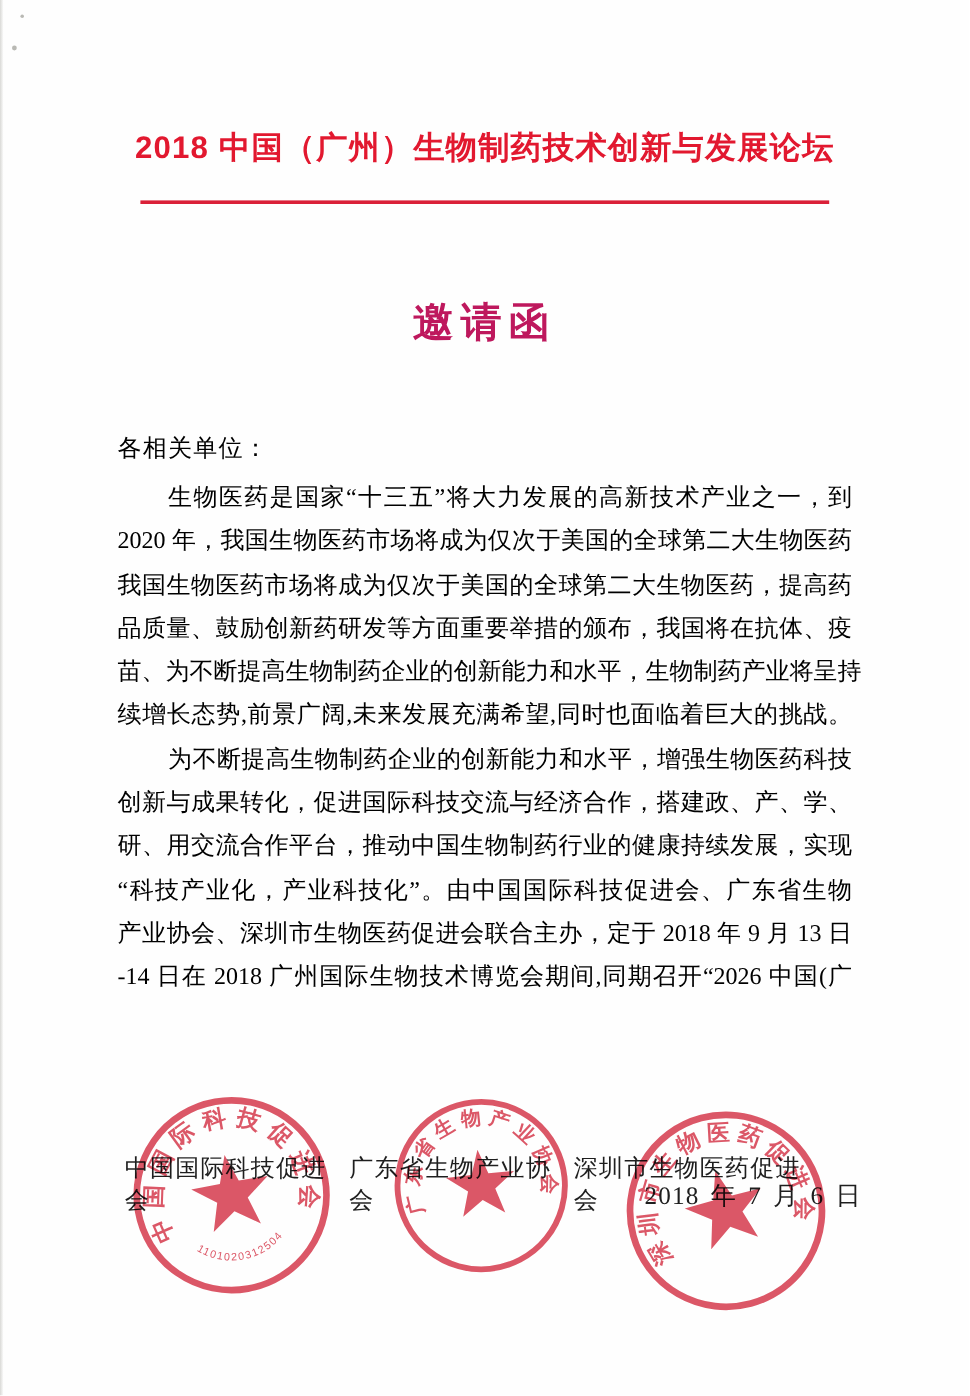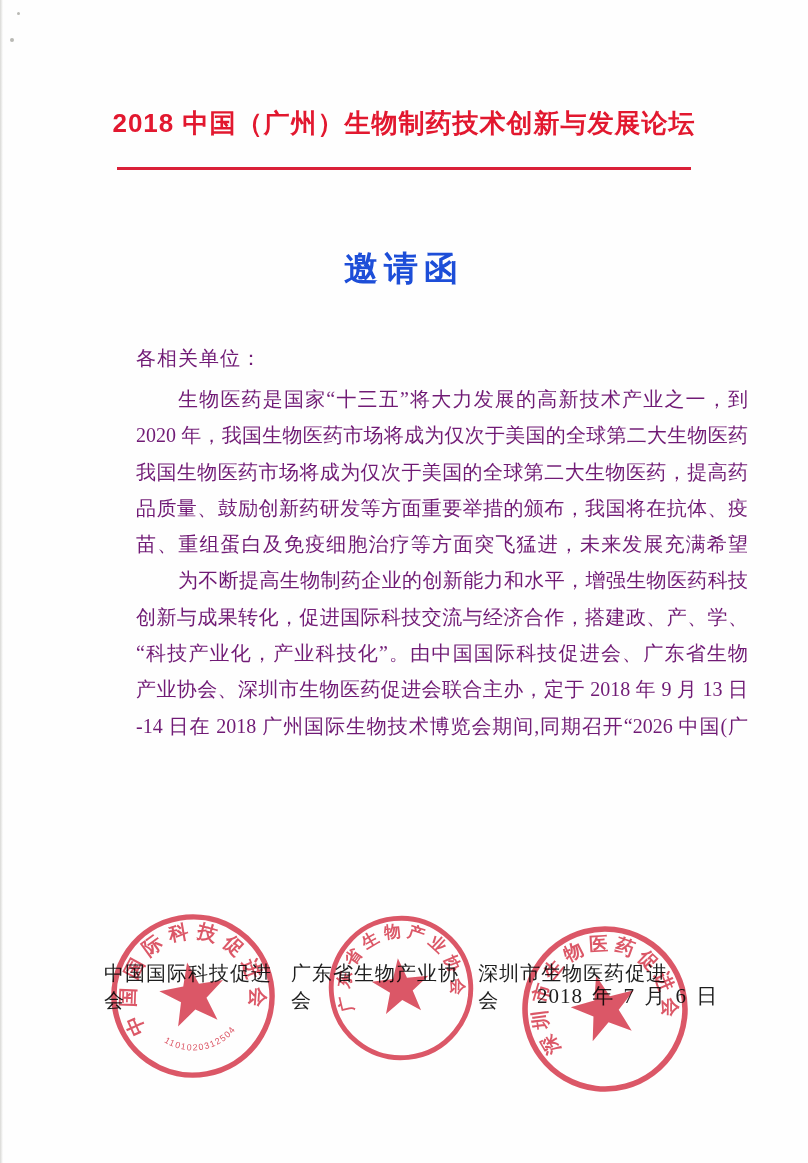--- a/index.html
+++ b/index.html
@@ -25,26 +25,26 @@
   }
   .title-rule{
     position:absolute;left:117px;top:167px;width:574px;height:3px;
     background:#da2038;
   }
   .doc-heading{
     position:absolute;left:0;top:246px;width:808px;
     text-align:center;
     font-family:"Liberation Sans","DejaVu Sans",sans-serif;
     font-weight:bold;font-size:34px;letter-spacing:6px;
-    color:#1d4ed8;
+    color:#be185d;
   }
 
   .body-text{
-    position:absolute;left:98px;top:340px;width:612px;
-    font-size:20px;color:#701a75;margin-left:38px;
+    position:absolute;left:98px;top:356px;width:612px;
+    font-size:20px;color:#000000;
   }
   .salutation{
     line-height:36px;margin-bottom:5px;letter-spacing:1px;
   }
   .line{
     line-height:36.3px;height:36.3px;
     text-align:justify;text-align-last:justify;
     white-space:nowrap;
   }
   .line.indent{padding-left:42px;}
@@ -84,24 +84,26 @@
 
   <div class="doc-heading">邀请函</div>
 
   <div class="body-text">
     <div class="salutation">各相关单位：</div>
 
     <div class="line indent">生物医药是国家“十三五”将大力发展的高新技术产业之一，到</div>
     <div class="line">2020 年，我国生物医药市场将成为仅次于美国的全球第二大生物医药</div>
     <div class="line">我国生物医药市场将成为仅次于美国的全球第二大生物医药，提高药</div>
     <div class="line">品质量、鼓励创新药研发等方面重要举措的颁布，我国将在抗体、疫</div>
-    <div class="line">苗、重组蛋白及免疫细胞治疗等方面突飞猛进，未来发展充满希望</div>
+    <div class="line">苗、为不断提高生物制药企业的创新能力和水平，生物制药产业将呈持</div>
+    <div class="line">续增长态势,前景广阔,未来发展充满希望,同时也面临着巨大的挑战。</div>
 
     <div class="line indent">为不断提高生物制药企业的创新能力和水平，增强生物医药科技</div>
     <div class="line">创新与成果转化，促进国际科技交流与经济合作，搭建政、产、学、</div>
+    <div class="line">研、用交流合作平台，推动中国生物制药行业的健康持续发展，实现</div>
     <div class="line">“科技产业化，产业科技化”。由中国国际科技促进会、广东省生物</div>
     <div class="line">产业协会、深圳市生物医药促进会联合主办，定于 2018 年 9 月 13 日</div>
     <div class="line">-14 日在 2018 广州国际生物技术博览会期间,同期召开“2026 中国(广</div>
   </div>
 
   <div class="org-row">
     <span>中国国际科技促进会</span>
     <span>广东省生物产业协会</span>
     <span>深圳市生物医药促进会</span>
   </div>

